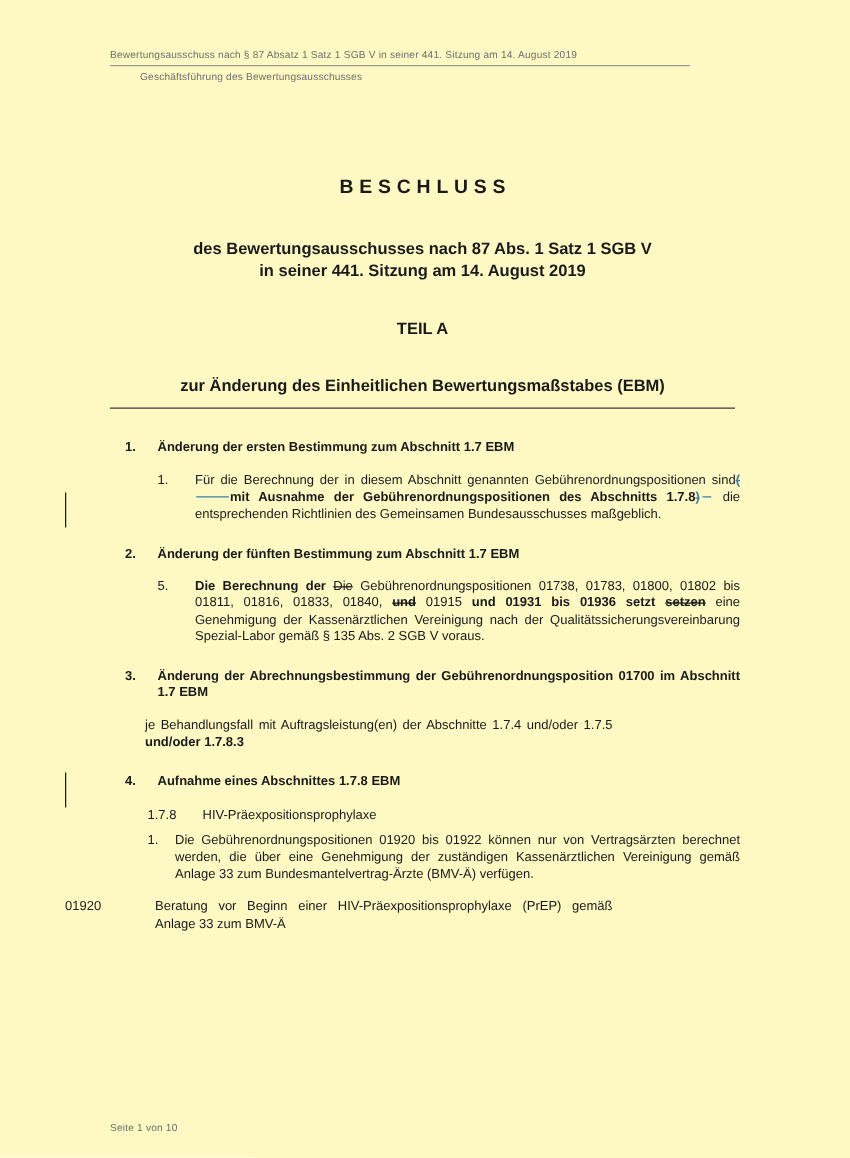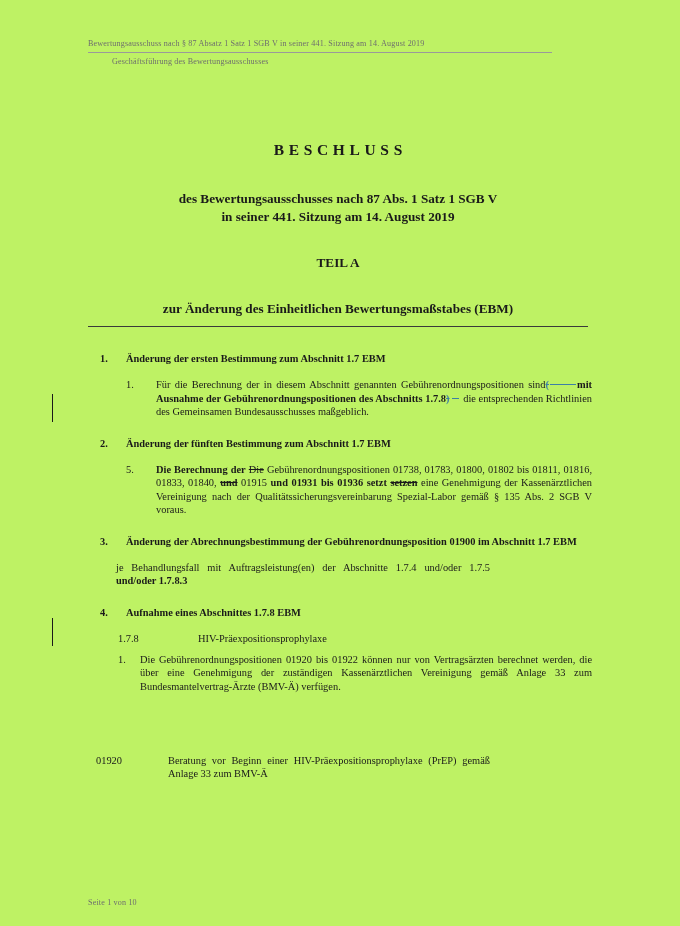--- a/index.html
+++ b/index.html
@@ -11,24 +11,23 @@
   body {
     font-family: "Liberation Sans", sans-serif;
     color: #1a1a1a;
     -webkit-font-smoothing: antialiased;
   }
   .page {
     position: relative;
     width: 680px;
     height: 926px;
     margin: 0 auto;
-    background: #bef264;
+    background: #fef9c3;
     overflow: hidden;
     box-sizing: border-box;
-    font-family: Liberation Serif, serif;
   }
 
   
   .doc-header {
     position: absolute;
     left: 88px;
     top: 38px;
     width: 464px;
   }
   .doc-header .hdr-line1 {
@@ -150,21 +149,20 @@
 
   
   .subsec {
     display: flex;
     font-size: 10.4px;
     line-height: 13.4px;
     padding-left: 118px;
     padding-right: 88px;
     box-sizing: border-box;
     width: 668px;
-    gap: 36px;
   }
   .subsec .num { width: 44px; flex: 0 0 44px; }
   .subsec .txt { flex: 1 1 auto; }
 
   
   .sub-flat {
     display: flex;
     font-size: 10.4px;
     line-height: 13.4px;
     padding-left: 118px;
@@ -173,25 +171,24 @@
     width: 680px;
   }
   .sub-flat .num { width: 22px; flex: 0 0 22px; }
   .sub-flat .txt { flex: 1 1 auto; text-align: justify; text-justify: inter-word; }
 
   
   .gop {
     display: flex;
     font-size: 10.4px;
     line-height: 13.4px;
-    padding-left: 96px;
+    padding-left: 52px;
     padding-right: 190px;
     box-sizing: border-box;
     width: 680px;
-    margin-top: 48px;
   }
   .gop .code { width: 72px; flex: 0 0 72px; }
   .gop .desc { flex: 1 1 auto; text-align: justify; text-justify: inter-word; }
 
   
   .excerpt {
     font-size: 10.4px;
     line-height: 13.4px;
     padding-left: 116px;
     padding-right: 190px;
@@ -300,21 +297,21 @@
         <span class="num">5.</span>
         <span class="txt"><b>Die Berechnung der</b> <span class="del">Die</span> <span>Gebührenordnungspositionen 01738, 01783, 01800, 01802 bis 01811, 01816, 01833, 01840,</span> <span class="del b">und</span> <span>01915</span> <b>und 01931 bis 01936 setzt</b> <span class="del b">setzen</span> <span>eine Genehmigung der Kassenärztlichen Vereinigung nach der Qualitätssicherungsvereinbarung Spezial-Labor gemäß § 135 Abs. 2 SGB V voraus.</span></span>
       </div>
     </div>
 
     <div class="gap-lg"></div>
 
     <div class="sec">
       <div class="sec-head">
         <span class="num">3.</span>
-        <span class="txt">Änderung der Abrechnungsbestimmung der Gebührenordnungsposition 01900 im Abschnitt 1.7 EBM</span>
+        <span class="txt">Änderung der Abrechnungsbestimmung der Gebührenordnungsposition 01700 im Abschnitt 1.7 EBM</span>
       </div>
       <div class="gap-md"></div>
       <div class="excerpt"><span>je Behandlungsfall mit Auftragsleistung(en) der Abschnitte 1.7.4 und/oder 1.7.5</span> <b>und/oder 1.7.8.3</b></div>
     </div>
 
     <div class="gap-lg"></div>
 
     <div class="sec">
       <div class="sec-head">
         <span class="num">4.</span>

